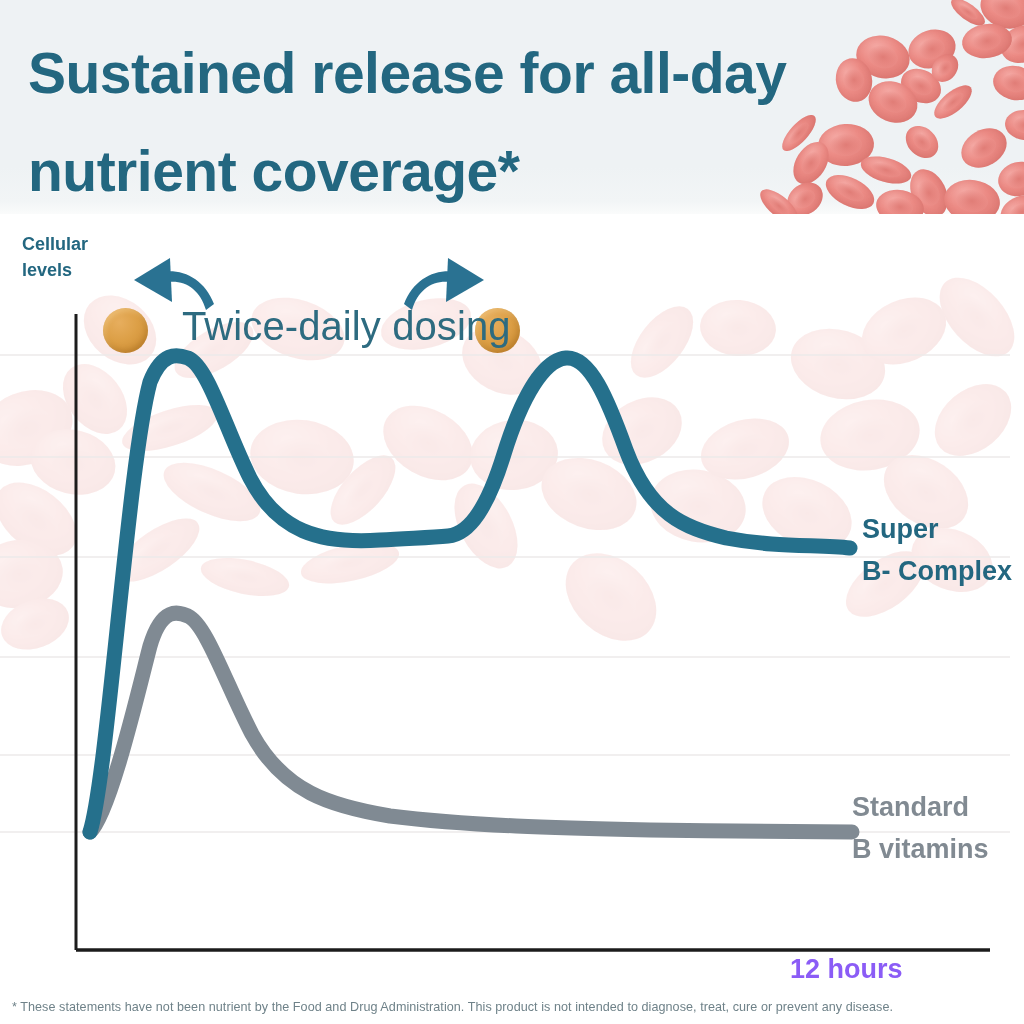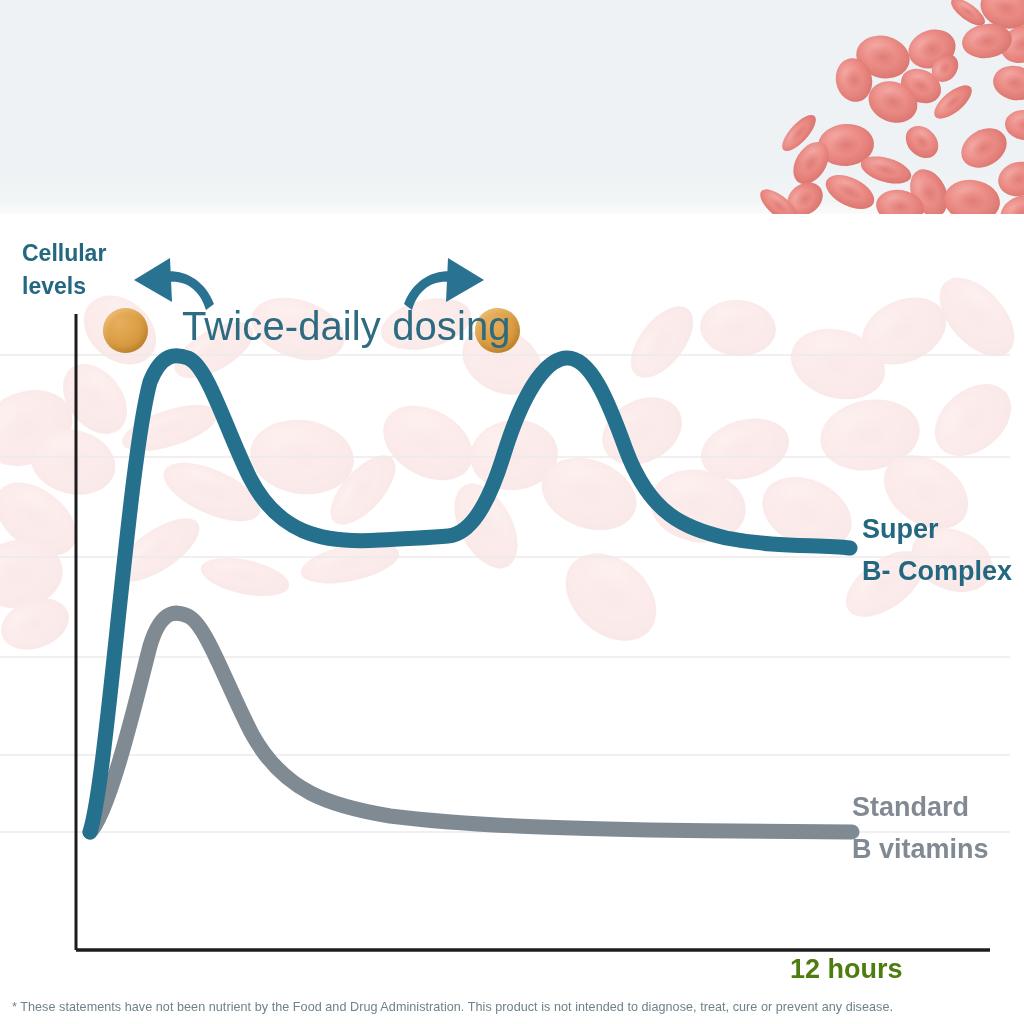--- a/index.html
+++ b/index.html
@@ -71,45 +71,44 @@
     width: 1024px; height: 810px;
     z-index: 4;
   }
 
   .chart-svg { position: absolute; left: 0; top: 0; }
 
   .axis-label-y {
     position: absolute;
     left: 22px; top: 17px;
     width: 150px;
-    font-size: 23px;
+    font-size: 18px;
     font-weight: 700;
     line-height: 1.45;
     color: #236780;
     white-space: pre-line;
     z-index: 7;
-    margin-top: 6px;
   }
 
   .dosing-label {
     position: absolute;
     left: 182px; top: 90px;
     font-size: 40px;
     font-weight: 400;
     color: #2d6b80;
     letter-spacing: 0.1px;
     z-index: 7;
   }
 
   .axis-label-x {
     position: absolute;
     left: 790px; top: 740px;
     font-size: 27px;
     font-weight: 700;
-    color: #4d7c0f;
+    color: #8b5cf6;
     z-index: 7;
   }
 
   .series-label {
     position: absolute;
     font-size: 27px;
     font-weight: 700;
     line-height: 1.55;
     white-space: pre-line;
     z-index: 7;
@@ -209,20 +208,22 @@
       <div class="rbc" style="left:944px;top:180px;width:56px;height:42px;transform:rotate(8deg);"></div>
       <div class="rbc" style="left:998px;top:162px;width:42px;height:34px;transform:rotate(-14deg);"></div>
       <div class="rbc" style="left:824px;top:178px;width:52px;height:28px;transform:rotate(26deg);"></div>
       <div class="rbc" style="left:786px;top:184px;width:38px;height:30px;transform:rotate(-36deg);"></div>
       <div class="rbc" style="left:876px;top:190px;width:48px;height:34px;transform:rotate(10deg);"></div>
       <div class="rbc" style="left:1000px;top:196px;width:44px;height:32px;transform:rotate(-20deg);"></div>
       <div class="rbc" style="left:756px;top:196px;width:46px;height:20px;transform:rotate(40deg);"></div>
       <div class="rbc" style="left:930px;top:56px;width:30px;height:24px;transform:rotate(-52deg);"></div>
     </div>
 
+    <h1 class="headline">Sustained release for all-day
+nutrient coverage*</h1>
   </div>
 
   <div class="chart-area">
 
     <svg class="chart-svg" width="1024" height="810" viewBox="0 0 1024 810">
 
       <g stroke="#eceaea" stroke-width="1.4">
         <line x1="0" y1="141" x2="1010" y2="141"></line>
         <line x1="0" y1="243" x2="1010" y2="243"></line>
         <line x1="0" y1="343" x2="1010" y2="343"></line>

